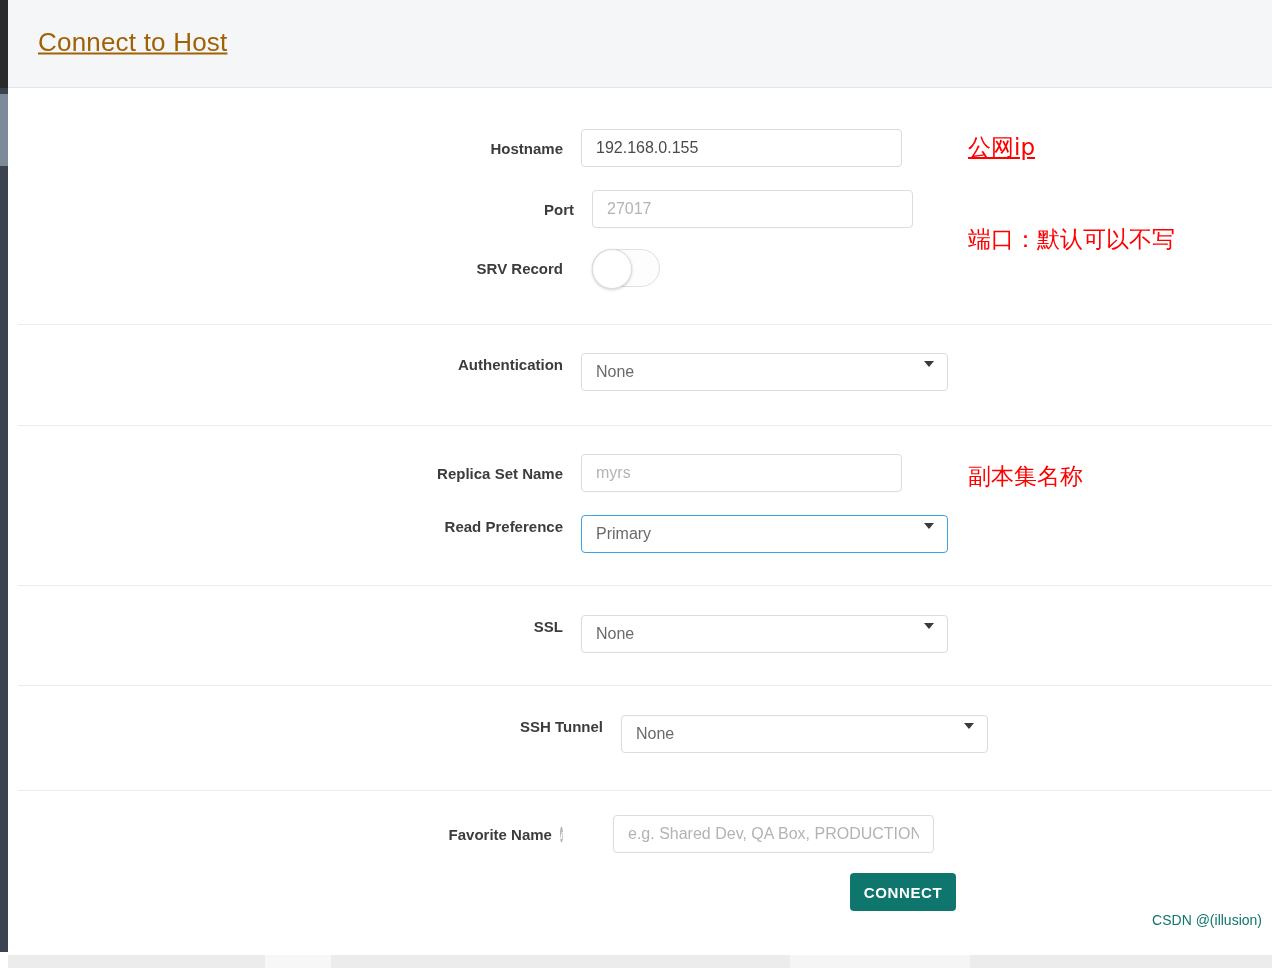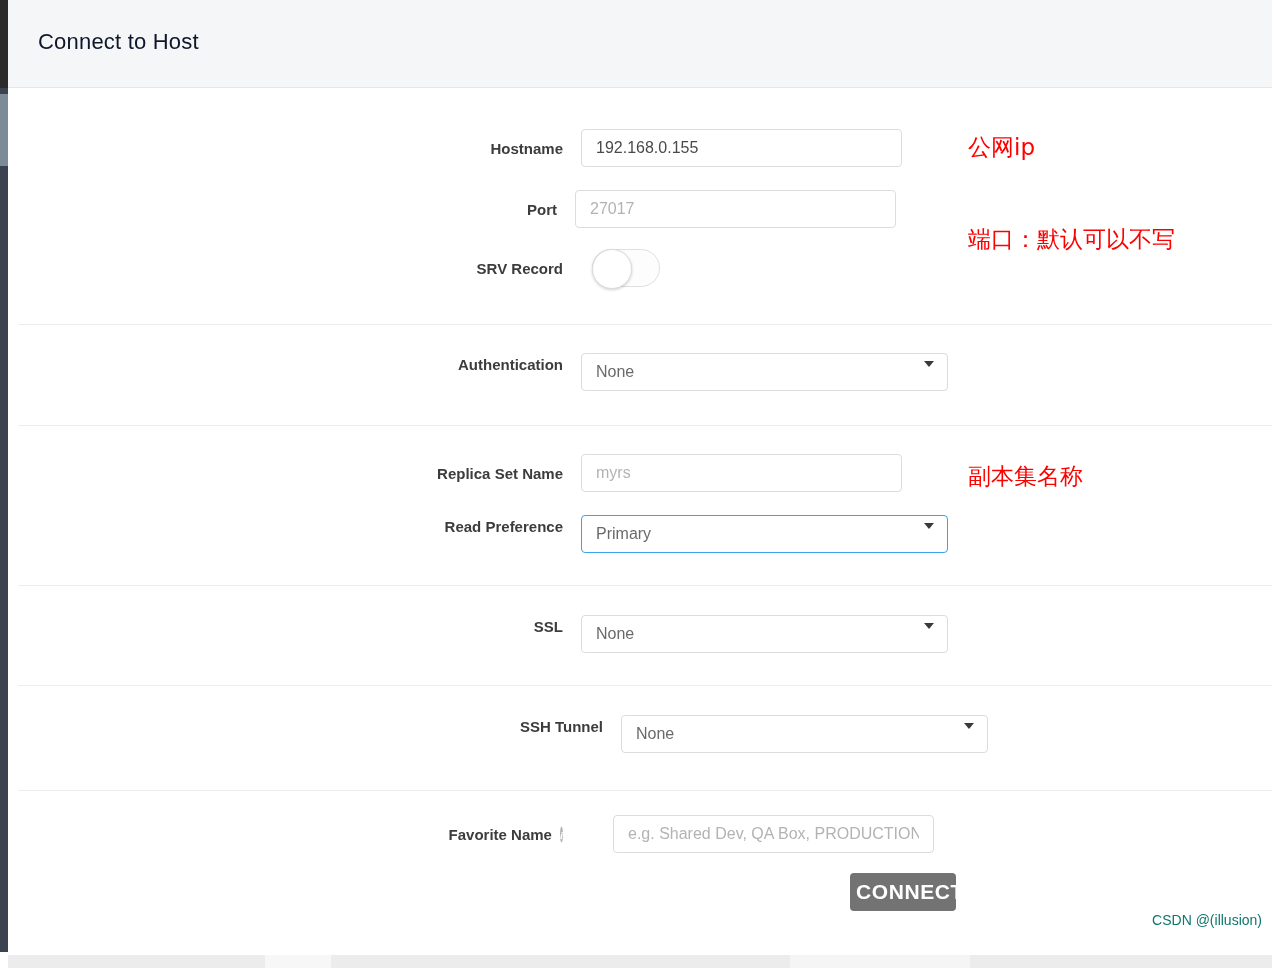--- a/index.html
+++ b/index.html
@@ -43,25 +43,26 @@
     position: absolute;
     left: 8px; top: 0;
     width: 1264px; height: 88px;
     background: #f5f6f7;
     border-bottom: 1px solid #e3e5e7;
   }
   .header-title {
     position: absolute;
     left: 30px; top: 42px;
     transform: translateY(-50%);
-    font-size: 22px;
+    font-size: 26px;
     font-weight: 400;
-    color: #0f172a;
+    color: #a16207;
     letter-spacing: 0.2px;
     white-space: nowrap;
+    text-decoration: underline;
   }
 
   
   .body {
     position: absolute;
     left: 8px; top: 89px;
     width: 1264px; height: 861px;
     background: #ffffff;
   }
 
@@ -193,25 +194,25 @@
     font-family: "DejaVu Sans", sans-serif;
     white-space: nowrap;
     font-weight: 500;
   }
 
   
   .connect-btn {
     position: absolute;
     width: 106px;
     height: 38px;
-    background: #737373;
+    background: #0f766e;
     color: #ffffff;
     border: none;
     border-radius: 4px;
-    font-size: 21px;
+    font-size: 15px;
     font-weight: bold;
     letter-spacing: 0.6px;
     cursor: pointer;
     font-family: "Liberation Sans", "DejaVu Sans", sans-serif;
   }
 
   
   .watermark {
     position: absolute;
     right: 10px;
@@ -266,24 +267,24 @@
     <div class="section">
 
       <div class="row" style="top:40px; left:0; width:100%;">
         <div class="fieldwrap" style="position:relative; left:573px;">
           <div class="flabel">
             <span class="txt">Hostname</span>
           </div>
           <input class="tinput filled" type="text" value="192.168.0.155" style="">
         </div>
       </div>
-      <div class="anno" style="top:43px; left:960px;">公网ip</div>
+      <div class="anno" style="top:43px; left:960px;text-decoration:underline;">公网ip</div>
 
       <div class="row" style="top:101px; left:0; width:100%;">
-        <div class="fieldwrap" style="position:relative; left:567px;">
+        <div class="fieldwrap" style="position:relative; left:584px;">
           <div class="flabel">
             <span class="txt">Port</span>
           </div>
           <input class="tinput" type="text" placeholder="27017" style="">
         </div>
       </div>
       <div class="anno" style="top:99px; left:960px;margin-top:36px;">端口：默认可以不写</div>
 
       <div class="row" style="top:160px; left:0; width:100%;">
         <div class="fieldwrap" style="position:relative; left:584px;">

